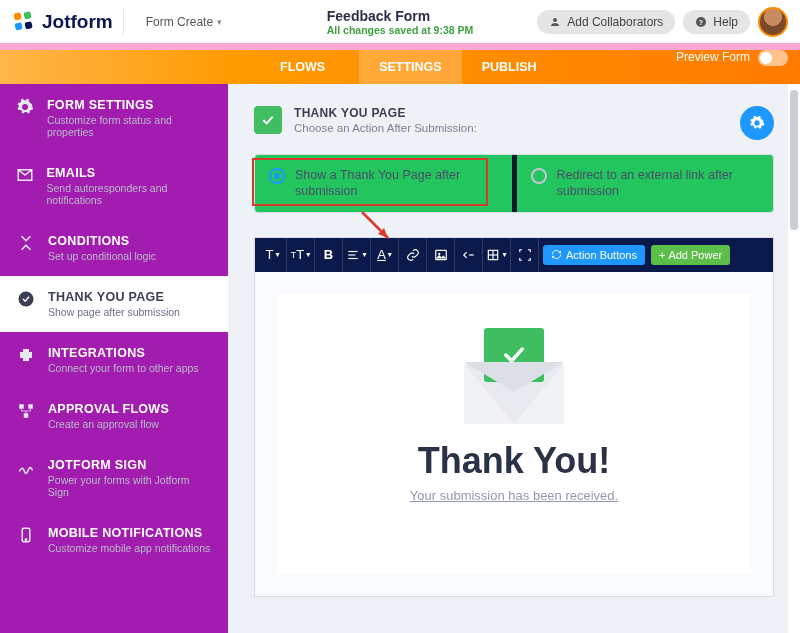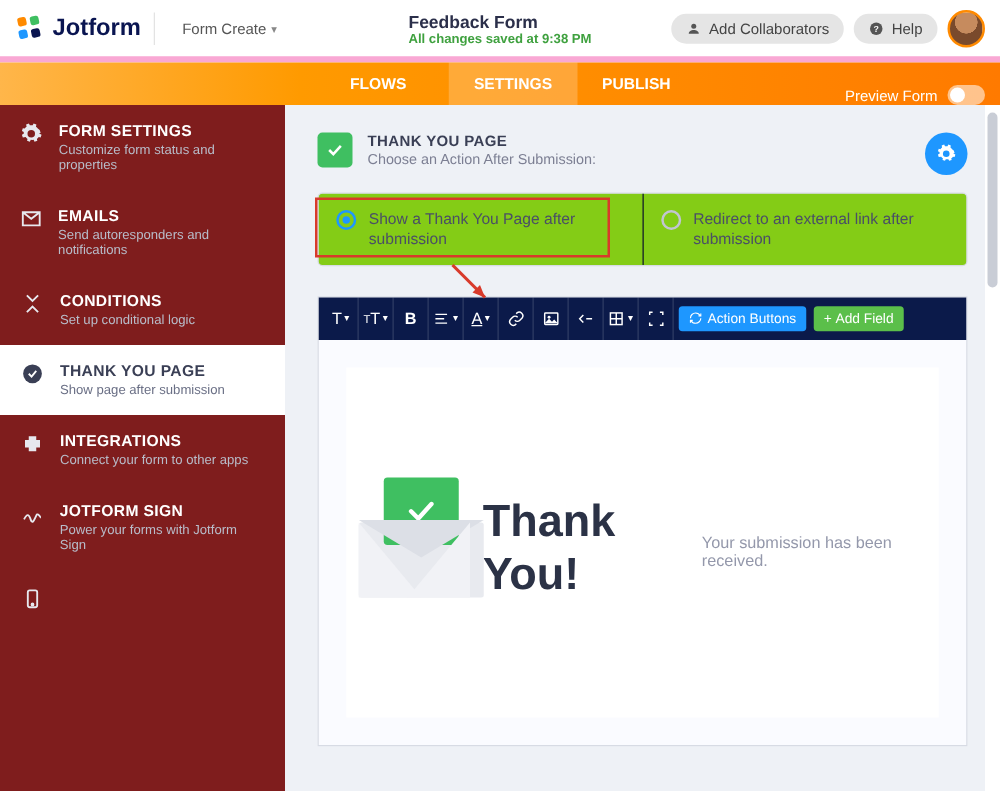--- a/index.html
+++ b/index.html
@@ -1,90 +1,90 @@
 <!DOCTYPE html>
 <html><head>
 <meta charset="utf-8">
 <style>
 * { box-sizing: border-box; margin: 0; padding: 0; }
 body { font-family: -apple-system, BlinkMacSystemFont, "Segoe UI", Arial, sans-serif; background: #fff; width: 800px; height: 633px; overflow: hidden; position: relative; }
 
 
-.header { height: 50px; display: flex; align-items: center; padding: 0 12px; border-bottom: 5px solid #f9a8d4; position: relative; }
+.header { height: 50px; display: flex; align-items: center; padding: 0 12px; border-bottom: 7px solid #f9a8d4; position: relative; }
 .logo-wrap { display: flex; align-items: center; gap: 6px; }
 .logo-mark { width: 24px; height: 24px; }
 .logo-text { font-size: 19px; font-weight: 700; color: #0a1551; }
 .builder-pill { margin-left: 14px; font-size: 12px; color: #555; padding: 3px 8px; display: flex; align-items: center; gap: 4px; cursor: pointer; }
 .builder-pill .chev { font-size: 9px; color: #888; }
 .header-divider { width: 1px; height: 26px; background: #e3e3e3; margin-left: 10px; }
 .header-center { position: absolute; left: 50%; transform: translateX(-50%); }
 .form-title { font-size: 14px; font-weight: 600; color: #2b2f4a; }
 .save-status { font-size: 10.5px; color: #3fa13f; font-weight: bold; }
 .header-right { margin-left: auto; display: flex; align-items: center; gap: 8px; }
 .pill-btn { background: #e5e5e5; border-radius: 16px; padding: 5px 12px; font-size: 12px; color: #444; display: flex; align-items: center; gap: 6px; cursor: pointer; }
 .avatar { width: 30px; height: 30px; border-radius: 50%; border: 2px solid #ff8a00; background: radial-gradient(circle at 50% 30%, #c68b5e 0 40%, #7a4a2c 41% 100%); }
 
 
 .nav { height: 34px; background: linear-gradient(90deg, #ffb64a 0%, #ff9a00 30%, #ff7a00 100%); display: flex; align-items: center; padding-left: 260px; position: relative; }
 .nav-tab { color: #fff; font-size: 12.5px; font-weight: 600; padding: 0 20px; height: 100%; display: flex; align-items: center; cursor: pointer; }
 .nav-tab.active { background: rgba(255,255,255,.22); margin-left: 14px; }
-.preview-wrap { position: absolute; right: 12px; top: 0; height: 100%; display: flex; align-items: flex-end; gap: 8px; color: #fff; font-size: 12px; }
+.preview-wrap { position: absolute; right: 12px; top: 0; height: 100%; display: flex; align-items: flex-start; gap: 8px; color: #fff; font-size: 12px; }
 .toggle { width: 30px; height: 16px; border-radius: 10px; background: rgba(255,255,255,.55); position: relative; cursor: pointer; }
 .toggle::after { content:""; position:absolute; width:12px; height:12px; background:#fff; border-radius:50%; top:2px; left:2px; }
 
 
 .layout { display: flex; height: 549px; }
-.sidebar { width: 228px; background: #7f1d1d; height: 100%; overflow: hidden; }
+.sidebar { width: 228px; background: #a21caf; height: 100%; overflow: hidden; }
 .s-item { display: flex; gap: 12px; padding: 14px 16px; cursor: pointer; color: #fff; }
 .s-item .icon { width: 20px; display: flex; align-items: flex-start; justify-content: center; color: #e7e8ee; }
 .s-item .txt .t1 { font-size: 12.5px; font-weight: 700; letter-spacing: .3px; }
 .s-item .txt .t2 { font-size: 10.5px; color: #b8bcc9; margin-top: 2px; }
 .s-item.active { background: #fff; color: #3a3f55; }
 .s-item.active .icon { color: #3a3f55; }
 .s-item.active .txt .t2 { color: #6a6f85; }
 
 .main { flex: 1; background: #eef1f6; position: relative; overflow: hidden; }
 .scroll-indicator { position: absolute; right: 0; top: 0; width: 12px; height: 100%; background: #fff; }
 .scroll-thumb { position: absolute; right: 2px; top: 6px; width: 8px; height: 140px; background: #c9cdd6; border-radius: 4px; }
 .inner { padding: 22px 26px 0 26px; }
 
 .panel-head { display: flex; align-items: flex-start; gap: 12px; margin-bottom: 14px; }
 .check-badge { width: 28px; height: 28px; background: #3fbf61; border-radius: 4px; display:flex;align-items:center;justify-content:center;color:#fff; }
 .panel-head .txt .h { font-size: 12px; font-weight: 700; color: #3a3f55; letter-spacing:.3px; }
 .panel-head .txt .s { font-size: 11.5px; color: #7c7f93; margin-top: 2px; }
 .gear-btn { margin-left: auto; width: 34px; height: 34px; border-radius: 50%; background: #1e97ff; display:flex;align-items:center;justify-content:center;color:#fff; cursor:pointer; }
 
-.option-row { display:flex; border: 1px solid #d7dbe4; border-radius: 4px; background:#84cc16; margin-bottom: 24px; }
+.option-row { display:flex; border: 1px solid #d7dbe4; border-radius: 4px; background:#22c55e; margin-bottom: 24px; }
 .option { flex:1; padding: 12px 14px; display:flex; gap:10px; cursor:pointer; }
-.option + .option { border-left: 1px solid #0f172a; }
+.option + .option { border-left: 5px solid #0f172a; }
 .radio { width: 16px; height: 16px; border-radius:50%; border:2px solid #c1c5d1; flex-shrink:0; margin-top:1px; position:relative; }
 .radio.on { border-color:#1e97ff; }
 .radio.on::after { content:""; position:absolute; inset:3px; border-radius:50%; background:#1e97ff; }
 .option .olabel { font-size: 12.5px; color:#4a4f66; line-height:1.3; }
 .opt-outline { position:absolute; border: 2.5px solid #d83a2b; pointer-events:none; }
 .red-arrow { position:absolute; pointer-events:none; }
 
 
 .editor { background:#fafbff; border:1px solid #d7dbe4; border-radius:0; }
 .toolbar { background:#0b1a4a; height: 34px; display:flex; align-items:center; padding: 0 4px; gap:0; }
 .tb { color:#fff; width:28px; height:100%; display:flex; align-items:center; justify-content:center; font-size:13px; cursor:pointer; border-right:1px solid rgba(255,255,255,.15); }
 .tb svg { width: 14px; height: 14px; }
 .tb .chev-sm { font-size:8px; margin-left:2px; }
 .tb-btn-blue { background:#1e97ff; color:#fff; font-size:11px; padding:4px 8px; border-radius:3px; margin-left:4px; display:flex; align-items:center; gap:4px; cursor:pointer; }
 .tb-btn-green { background:#5bbf4a; color:#fff; font-size:11px; padding:4px 8px; border-radius:3px; margin-left:6px; display:flex; align-items:center; gap:3px; cursor:pointer; }
 
-.canvas { background:#fff; margin: 22px 22px; min-height: 280px; display:flex; flex-direction:row; align-items:center; padding: 34px 0 26px; }
+.canvas { background:#fff; margin: 22px 22px; min-height: 280px; display:flex; flex-direction:column; align-items:center; padding: 34px 0 26px; }
 .envelope { position:relative; width: 120px; height: 96px; margin-bottom: 16px; }
 .env-body { position:absolute; bottom:0; left:10px; width:100px; height:60px; background:#e8eaef; border-radius:2px; }
 .env-flap-l { position:absolute; bottom:0; left:10px; width:0;height:0; border-bottom:60px solid #f1f2f6; border-right:50px solid transparent; }
 .env-flap-r { position:absolute; bottom:0; right:10px; width:0;height:0; border-bottom:60px solid #f1f2f6; border-left:50px solid transparent; }
 .env-paper { position:absolute; top:0; left:30px; width:60px; height:54px; background:#3fbf61; border-radius:3px; display:flex;align-items:center;justify-content:center; }
 .env-top-flap { position:absolute; top:34px; left:10px; width:0;height:0; border-left:50px solid transparent; border-right:50px solid transparent; border-top:30px solid #dcdfe6; }
 .ty-title { font-size: 36px; font-weight:700; color:#2b3246; }
-.ty-sub { font-size: 13px; color:#9498ab; margin-top:6px; }
+.ty-sub { font-size: 13px; color:#9498ab; margin-top:6px;text-decoration:underline; }
 </style>
 </head>
 <body>
 
 <div class="header">
   <div class="logo-wrap">
     <svg class="logo-mark" viewBox="0 0 24 24">
       <rect x="2" y="3" width="7" height="7" rx="2" fill="#ff8a00" transform="rotate(-12 5 6)"></rect>
       <rect x="12" y="2" width="7" height="7" rx="2" fill="#3fbf61" transform="rotate(-12 15 5)"></rect>
       <rect x="3" y="13" width="7" height="7" rx="2" fill="#1e97ff" transform="rotate(-12 6 16)"></rect>
@@ -183,35 +183,53 @@
             <path d="M4 8h4V4h8v4h4v8h-4v4H8v-4H4z"></path>
           </svg>
         </div>
       <div class="txt">
           <div class="t1">INTEGRATIONS</div>
           <div class="t2">Connect your form to other apps</div>
         </div>
     </div>
     <div class="s-item">
       <div class="icon">
+          <svg width="18" height="18" viewBox="0 0 24 24" fill="currentColor">
+            <rect x="3" y="3" width="6" height="6"></rect>
+            <rect x="15" y="3" width="6" height="6"></rect>
+            <rect x="9" y="15" width="6" height="6"></rect>
+            <path d="M6 9v3h12V9M12 12v3" stroke="currentColor" fill="none"></path>
+          </svg>
+        </div>
+      <div class="txt">
+          <div class="t1">APPROVAL FLOWS</div>
+          <div class="t2">Create an approval flow</div>
+        </div>
+    </div>
+    <div class="s-item">
+      <div class="icon">
           <svg width="18" height="18" viewBox="0 0 24 24" fill="none" stroke="currentColor" stroke-width="2">
             <path d="M3 18c3-6 5-6 7 0s4 0 6-4 4 2 5 2"></path>
           </svg>
         </div>
       <div class="txt">
           <div class="t1">JOTFORM SIGN</div>
           <div class="t2">Power your forms with Jotform Sign</div>
         </div>
     </div>
     <div class="s-item">
       <div class="icon">
           <svg width="18" height="18" viewBox="0 0 24 24" fill="none" stroke="currentColor" stroke-width="2">
             <rect x="7" y="3" width="10" height="18" rx="2"></rect>
             <circle cx="12" cy="18" r="1" fill="currentColor"></circle>
           </svg>
+        </div>
+      <div class="txt">
+          <div class="t1">MOBILE NOTIFICATIONS</div>
+          <div class="t2">Customize mobile app notifications</div>
         </div>
     </div>
   </div>
 
   <div class="main">
     <div class="scroll-indicator">
         <div class="scroll-thumb"></div>
       </div>
     <div class="inner">
 
@@ -305,21 +323,21 @@
           <div class="tb-btn-blue">
             <svg width="11" height="11" viewBox="0 0 24 24" fill="none" stroke="currentColor" stroke-width="2">
                 <path d="M3 12a9 9 0 019-9 9 9 0 018 5M21 12a9 9 0 01-9 9 9 9 0 01-8-5"></path>
                 <polyline points="21,4 21,8 17,8"></polyline>
                 <polyline points="3,20 3,16 7,16"></polyline>
               </svg>
             <span>Action Buttons</span>
           </div>
           <div class="tb-btn-green">
             <span>+</span>
-            <span>Add Field</span>
+            <span>Add Power</span>
           </div>
         </div>
 
         <div class="canvas">
           <div class="envelope">
             <div class="env-body"></div>
             <div class="env-paper">
                 <svg width="28" height="28" viewBox="0 0 24 24">
                   <path d="M5 12l5 5 9-10" stroke="#fff" stroke-width="3" fill="none" stroke-linecap="round"></path>
                 </svg>

